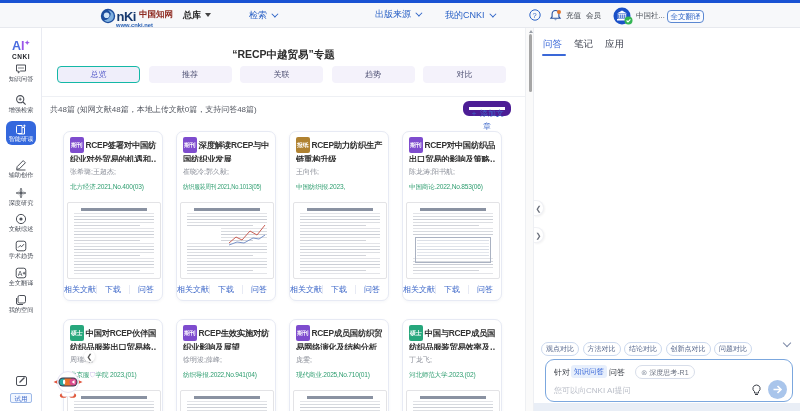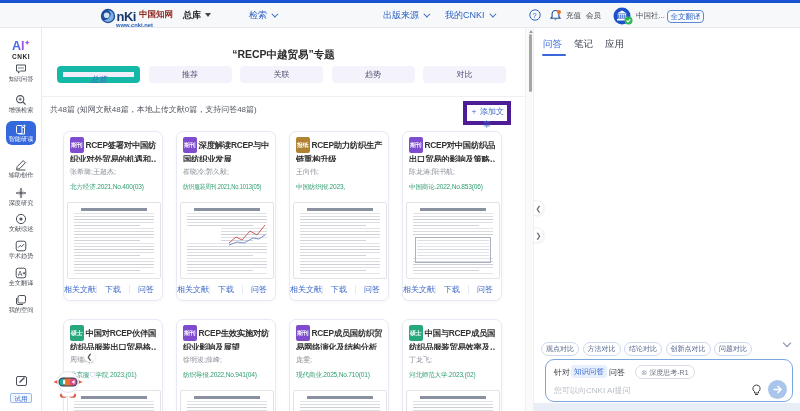--- a/index.html
+++ b/index.html
@@ -20,24 +20,24 @@
 .si .txt { font-size:6.5px; color:#454a54; display:block; margin-top:0px; transform:scale(0.95); }
 .si svg { display:block; margin:0 auto; }
 .active-block { width:30px; height:23.5px; margin:0 auto; background:#3468dd; border-radius:6px; text-align:center; padding-top:2.5px; }
 
 
 #main { position:absolute; left:42px; top:28px; width:483px; height:383px; background:#fff; }
 #headline { position:absolute; left:13px; top:2px; font-size:16px; font-weight:bold; color:#f2641f; white-space:nowrap; }
 #ptitle { position:absolute; left:0; top:19.5px; width:483px; text-align:center; font-size:10.5px; font-weight:bold; color:#2e2e2e; }
 #tabs { position:absolute; left:15px; top:38px; width:449px; display:flex; justify-content:space-between; }
 .tabbtn { width:83px; height:17px; border-radius:4px; background:#f4f2fb; font-size:8px; color:#4c4f72; text-align:center; line-height:17px; }
-.tabbtn.on { background:#efeefa; border:6px solid #14b8a6; color:#5157c8; line-height:15px;font-style:italic; }
+.tabbtn.on { background:#efeefa; border:1px solid #14b8a6; color:#5157c8; line-height:15px; }
 #tabdiv { position:absolute; left:0; top:68px; width:483px; height:1px; background:#eef0f4; }
 #inforow { position:absolute; left:8px; top:76px; font-size:8px; color:#565a63; }
-#addbtn { position:absolute; left:421px; top:73px; width:48px; height:24px; border:4px solid #4c1d95; border-radius:0; background:#fdfdff; color:#3e68c9; font-size:8px; text-align:center; line-height:13px; }
+#addbtn { position:absolute; left:421px; top:73px; width:48px; height:15px; border:6px solid #4c1d95; border-radius:6px; background:#fdfdff; color:#3e68c9; font-size:8px; text-align:center; line-height:13px; }
 
 
 .card { position:absolute; width:100px; height:170px; background:#fff; border:1px solid #e7eaf4; border-radius:7px; box-shadow:0 1px 3px rgba(90,100,140,0.06); }
 .cbody { padding:5px 5px 0 6px; }
 .badge { display:inline-block; vertical-align:1px; padding:1.5px 1px; border-radius:2px; font-size:5.8px; color:#fff; margin-right:2px; letter-spacing:0; }
 .b-jour { background:#7e4cce; }
 .b-news { background:#b08231; }
 .b-mast { background:#27a77c; }
 .ctitle { font-size:8.4px; letter-spacing:-0.3px; line-height:12.5px; color:#333; font-weight:bold; height:25px; overflow:hidden; white-space:nowrap; }
 .cauthor { margin-top:5px; font-size:7px; color:#8b8f99; white-space:nowrap; overflow:hidden; }
@@ -74,21 +74,21 @@
         <circle cx="8" cy="11" r="7.2" fill="#1c4c9c"></circle>
         <path d="M8 5.2 a5.8 5.8 0 0 1 5.8 5.8 a5.8 5.8 0 0 1 -9.8 4.2 a7 7 0 0 0 6.8 -6.5 a6.8 6.8 0 0 0 -2.8 -3.5z" fill="#7fb0e0"></path>
         <circle cx="6.6" cy="10.2" r="2.8" fill="#cfe3f6"></circle>
         <text x="16.5" y="15.5" font-size="13" font-weight="bold" fill="#17396e" font-family="Liberation Sans" letter-spacing="-0.5">nKi</text>
         <text x="39" y="11.5" font-size="8.5" font-weight="bold" fill="#8e2b22" font-family="Liberation Serif">中国知网</text>
         <text x="16" y="21.5" font-size="5.8" font-weight="bold" fill="#2a61b4">www.cnki.net</text>
       </svg>
     </div>
     <div class="nav-item" style="left:183px;color:#222;font-weight:bold;">总库<span style="display:inline-block;width:0;height:0;border-left:3px solid transparent;border-right:3px solid transparent;border-top:4px solid #444;margin-left:4px;vertical-align:1px;"></span></div>
     <div class="nav-item" style="left:249px;">检索<span class="chev"></span></div>
-    <div class="nav-item" style="left:383px;">出版来源<span class="chev"></span></div>
+    <div class="nav-item" style="left:375px;font-family:Liberation Mono, monospace;">出版来源<span class="chev"></span></div>
     <div class="nav-item" style="left:445px;">我的CNKI<span class="chev"></span></div>
     <div class="nav-item" style="left:529px;top:6px;height:12px;line-height:12px;"><svg width="12" height="12" viewBox="0 0 12 12">
           <circle cx="6" cy="6" r="5.2" fill="none" stroke="#2b62c6" stroke-width="1"></circle>
           <text x="3.6" y="8.6" font-size="7.5" fill="#2b62c6">?</text>
         </svg></div>
     <div class="nav-item" style="left:549px;top:6px;height:12px;line-height:12px;"><svg width="13" height="13" viewBox="0 0 13 13">
           <path d="M6.5 1.5 c-2.2 0 -3.4 1.6 -3.4 3.6 v2.6 l-1.2 1.6 h9.2 l-1.2 -1.6 v-2.6 c0 -2 -1.2 -3.6 -3.4 -3.6z" fill="none" stroke="#28519f" stroke-width="1.1"></path>
           <path d="M5.3 10.4 a1.3 1.3 0 0 0 2.4 0z" fill="#28519f"></path>
           <circle cx="10" cy="3" r="2" fill="#e2752c"></circle>
         </svg></div>

